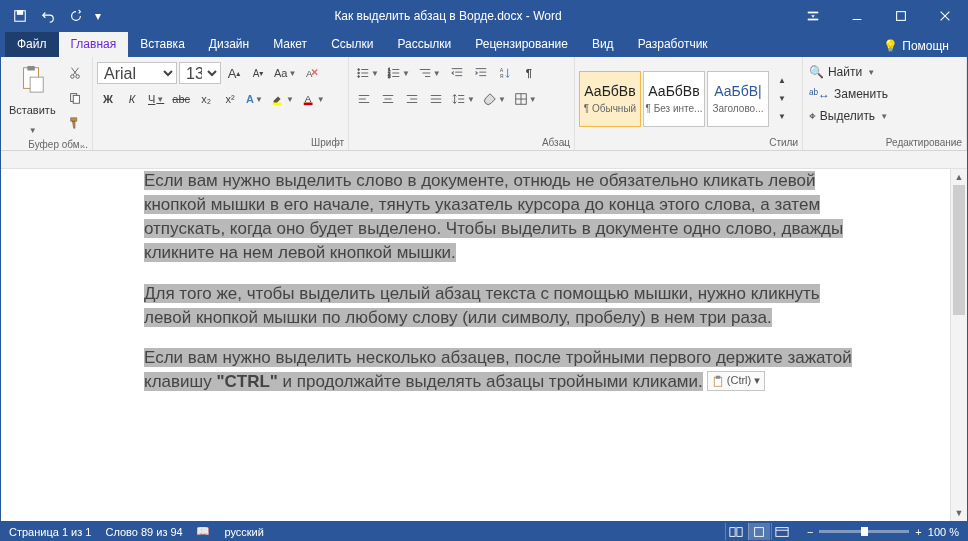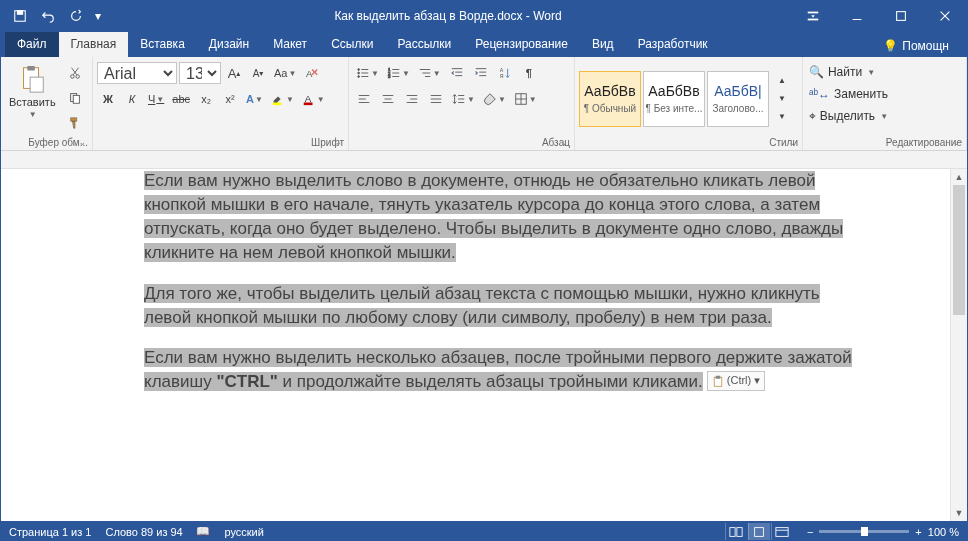--- a/index.html
+++ b/index.html
@@ -7,28 +7,28 @@
 .titlebar { background: #2b579a; height: 30px; display: flex; align-items: center; color: #fff; font-size: 12px; }
 .tb-left { display: flex; align-items: center; gap: 2px; padding-left: 6px; }
 .tb-btn { width: 26px; height: 26px; display: flex; align-items: center; justify-content: center; color: #fff; }
 .tb-btn svg { width: 14px; height: 14px; }
 .tb-title { flex: 1; text-align: center; font-size: 12px; }
 .tb-right { display: flex; }
 .tb-right .tb-btn { width: 44px; height: 30px; }
 .ribbon-tabs { background: #2b579a; height: 26px; display: flex; align-items: flex-end; padding-left: 4px; color: #fff; font-size: 12px; }
 .tab { padding: 5px 12px 6px; cursor: pointer; }
 .tab.file { background: #1e3e6e; }
-.tab.active { background: #f3f3f3; color: #404040; }
+.tab.active { background: #f3f3f3; color: #6d28d9; }
 .tab-help { margin-left: auto; margin-right: 10px; display: flex; align-items: center; gap: 4px; padding: 4px 8px; }
 .ribbon { background: #f3f3f3; border-bottom: 1px solid #d4d4d4; height: 94px; display: flex; }
 .group { border-right: 1px solid #e1e1e1; display: flex; flex-direction: column; justify-content: space-between; padding: 2px 4px 0; }
 .group-label { font-size: 10px; color: #666; text-align: right; padding: 2px 0; position: relative; }
 .group-label::after { content: "⌄"; position: absolute; right: 2px; font-size: 9px; color: #888; }
 .group-body { display: flex; gap: 4px; flex: 1; align-items: flex-start; padding-top: 3px; }
-.big-btn { display: flex; flex-direction: column; align-items: center; gap: 2px; font-size: 11px; color: #333; padding: 2px 4px; text-align: right; }
+.big-btn { display: flex; flex-direction: column; align-items: center; gap: 10px; font-size: 11px; color: #333; padding: 2px 4px; text-align: right; }
 .big-btn .ico { width: 30px; height: 30px; display: flex; align-items: center; justify-content: center; }
 .col { display: flex; flex-direction: column; gap: 3px; }
 .row { display: flex; gap: 2px; align-items: center; }
 .sbtn { min-width: 22px; height: 22px; display: flex; align-items: center; justify-content: center; font-size: 11px; color: #444; border: 1px solid transparent; padding: 0 2px; }
 .sbtn.bordered { border: 1px solid #c5c5c5; background: #fff; }
 select.sbtn { height: 22px; font-size: 16px; padding: 0 2px; }
 .sbtn svg { width: 14px; height: 14px; }
 .style-box { border: 1px solid #c5c5c5; width: 62px; height: 56px; display: flex; flex-direction: column; align-items: center; justify-content: center; background: #fff; font-size: 10px; color: #666; gap: 4px; }
 .style-box.sel { border-color: #f2ba42; background: #fdeec8; }
 .style-sample { font-size: 14px; color: #222; }

